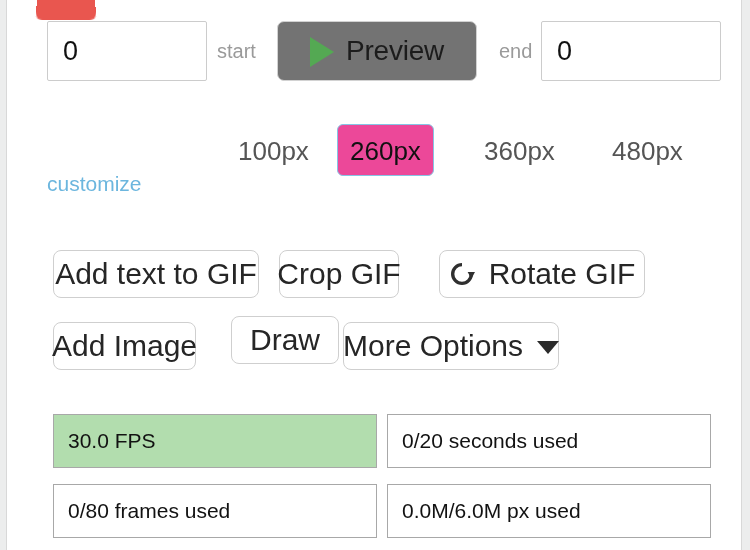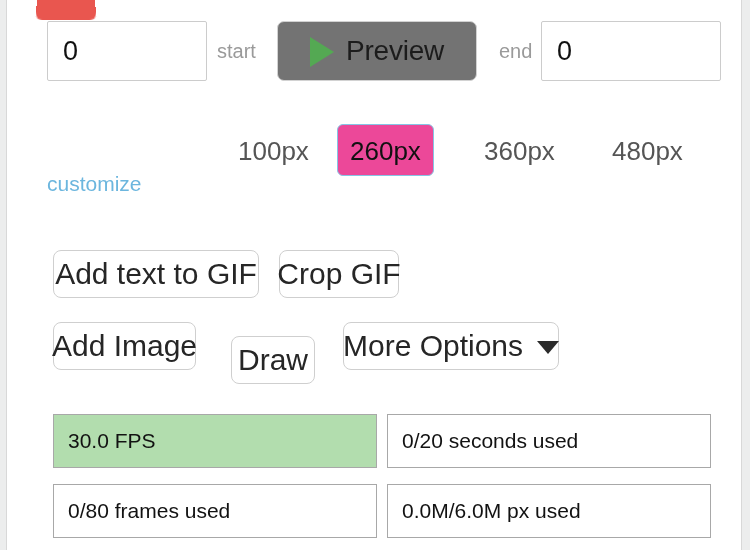--- a/index.html
+++ b/index.html
@@ -185,21 +185,21 @@
     color: #262626;
     font-family: "Liberation Sans", sans-serif;
     cursor: pointer;
     padding: 0 14px;
     white-space: nowrap;
   }
   #btn-addtext { left: 46px;  top: 250px; width: 206px; }
   #btn-crop    { left: 272px; top: 250px; width: 120px; }
   #btn-rotate  { left: 432px; top: 250px; width: 206px; }
   #btn-addimg  { left: 46px;  top: 322px; width: 143px; }
-  #btn-draw    { left: 224px; top: 336px; width: 84px;  }
+  #btn-draw    { left: 224px; top: 316px; width: 108px;  }
   #btn-more    { left: 336px; top: 322px; width: 216px; }
 
   #rotate-icon { width: 26px; height: 26px; flex: none; display: block; }
   #caret-down {
     width: 0; height: 0;
     border-left: 11px solid transparent;
     border-right: 11px solid transparent;
     border-top: 13px solid #2b2b2b;
     flex: none;
     margin-top: 2px;
@@ -256,20 +256,27 @@
     </div>
 
     <div id="btn-addtext" class="tool-btn">
       <span>Add text to GIF</span>
     </div>
 
     <div id="btn-crop" class="tool-btn">
       <span>Crop GIF</span>
     </div>
 
+    <div id="btn-rotate" class="tool-btn">
+      <svg id="rotate-icon" viewBox="0 0 24 24">
+        <path d="M12 3.4 A 8.6 8.6 0 1 0 20.6 12" fill="none" stroke="#2f2f2f" stroke-width="3.1" stroke-linecap="butt"></path>
+        <polygon points="24,10.2 17.2,10.2 20.6,16.4" fill="#2f2f2f"></polygon>
+      </svg>
+      <span>Rotate GIF</span>
+    </div>
 
     <div id="btn-addimg" class="tool-btn">
       <span>Add Image</span>
     </div>
 
     <div id="btn-draw" class="tool-btn">
       <span>Draw</span>
     </div>
 
     <div id="btn-more" class="tool-btn">

